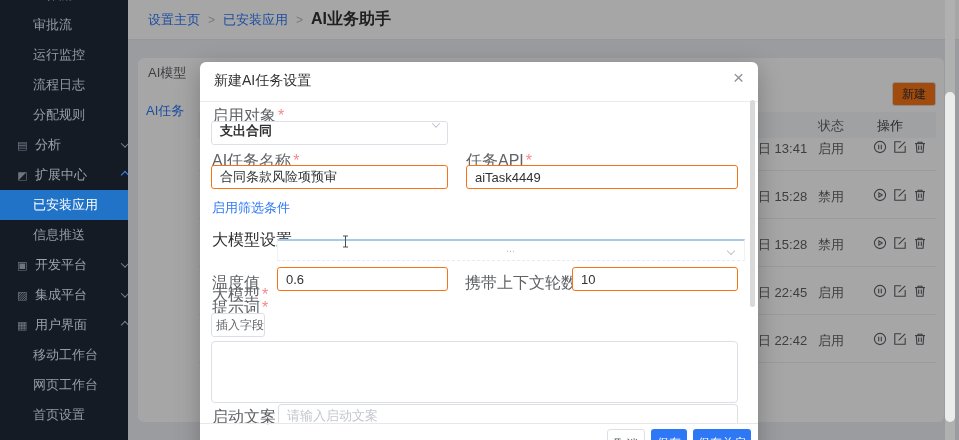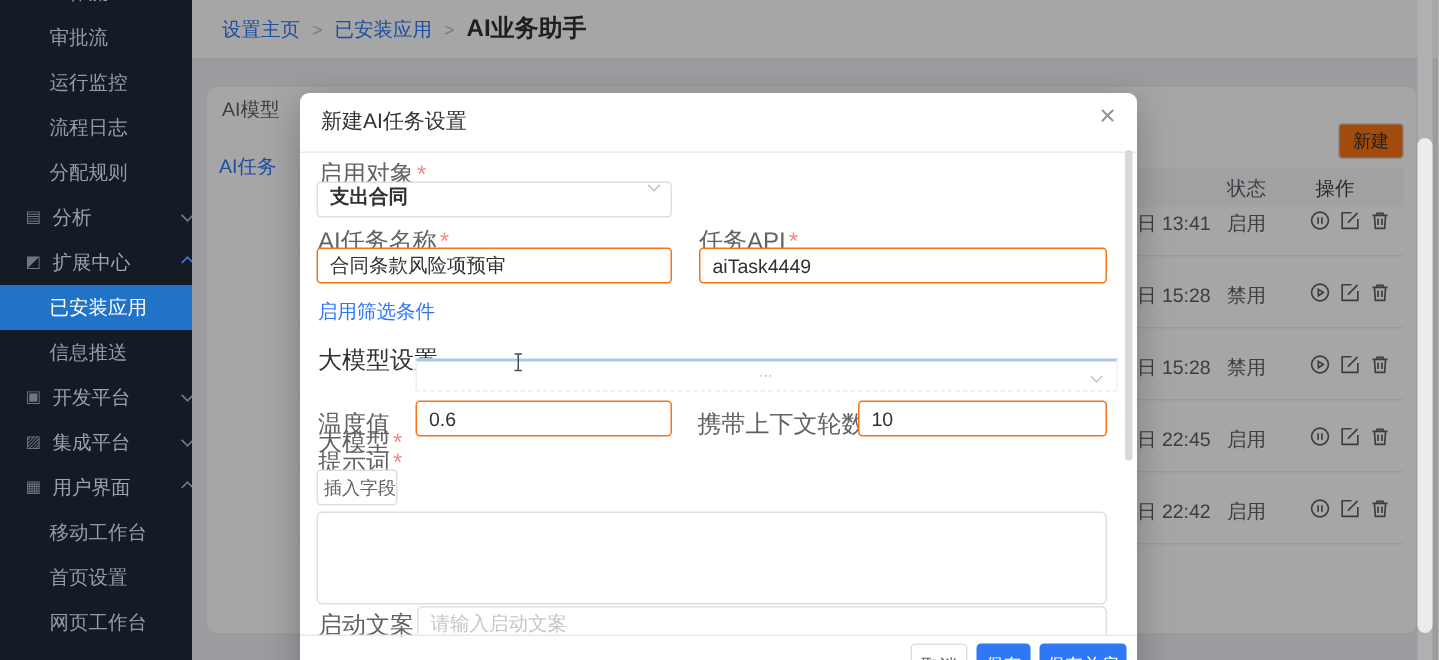--- a/index.html
+++ b/index.html
@@ -119,24 +119,24 @@
       </div>
       <div class="side-item section">
         <span class="mi">▦</span>
         <span>用户界面</span>
         <i class="chev up"></i>
       </div>
       <div class="side-item">
           <span>移动工作台</span>
         </div>
       <div class="side-item">
+          <span>网页工作台</span>
+        </div>
+      <div class="side-item">
           <span>首页设置</span>
-        </div>
-      <div class="side-item">
-          <span>网页工作台</span>
         </div>
     </div>
   </aside>
 
   <div class="crumbbar">
     <span class="crumb-link">设置主页</span>
     <span class="crumb-sep">&gt;</span>
     <span class="crumb-link">已安装应用</span>
     <span class="crumb-sep">&gt;</span>
     <span class="crumb-current">AI业务助手</span>

